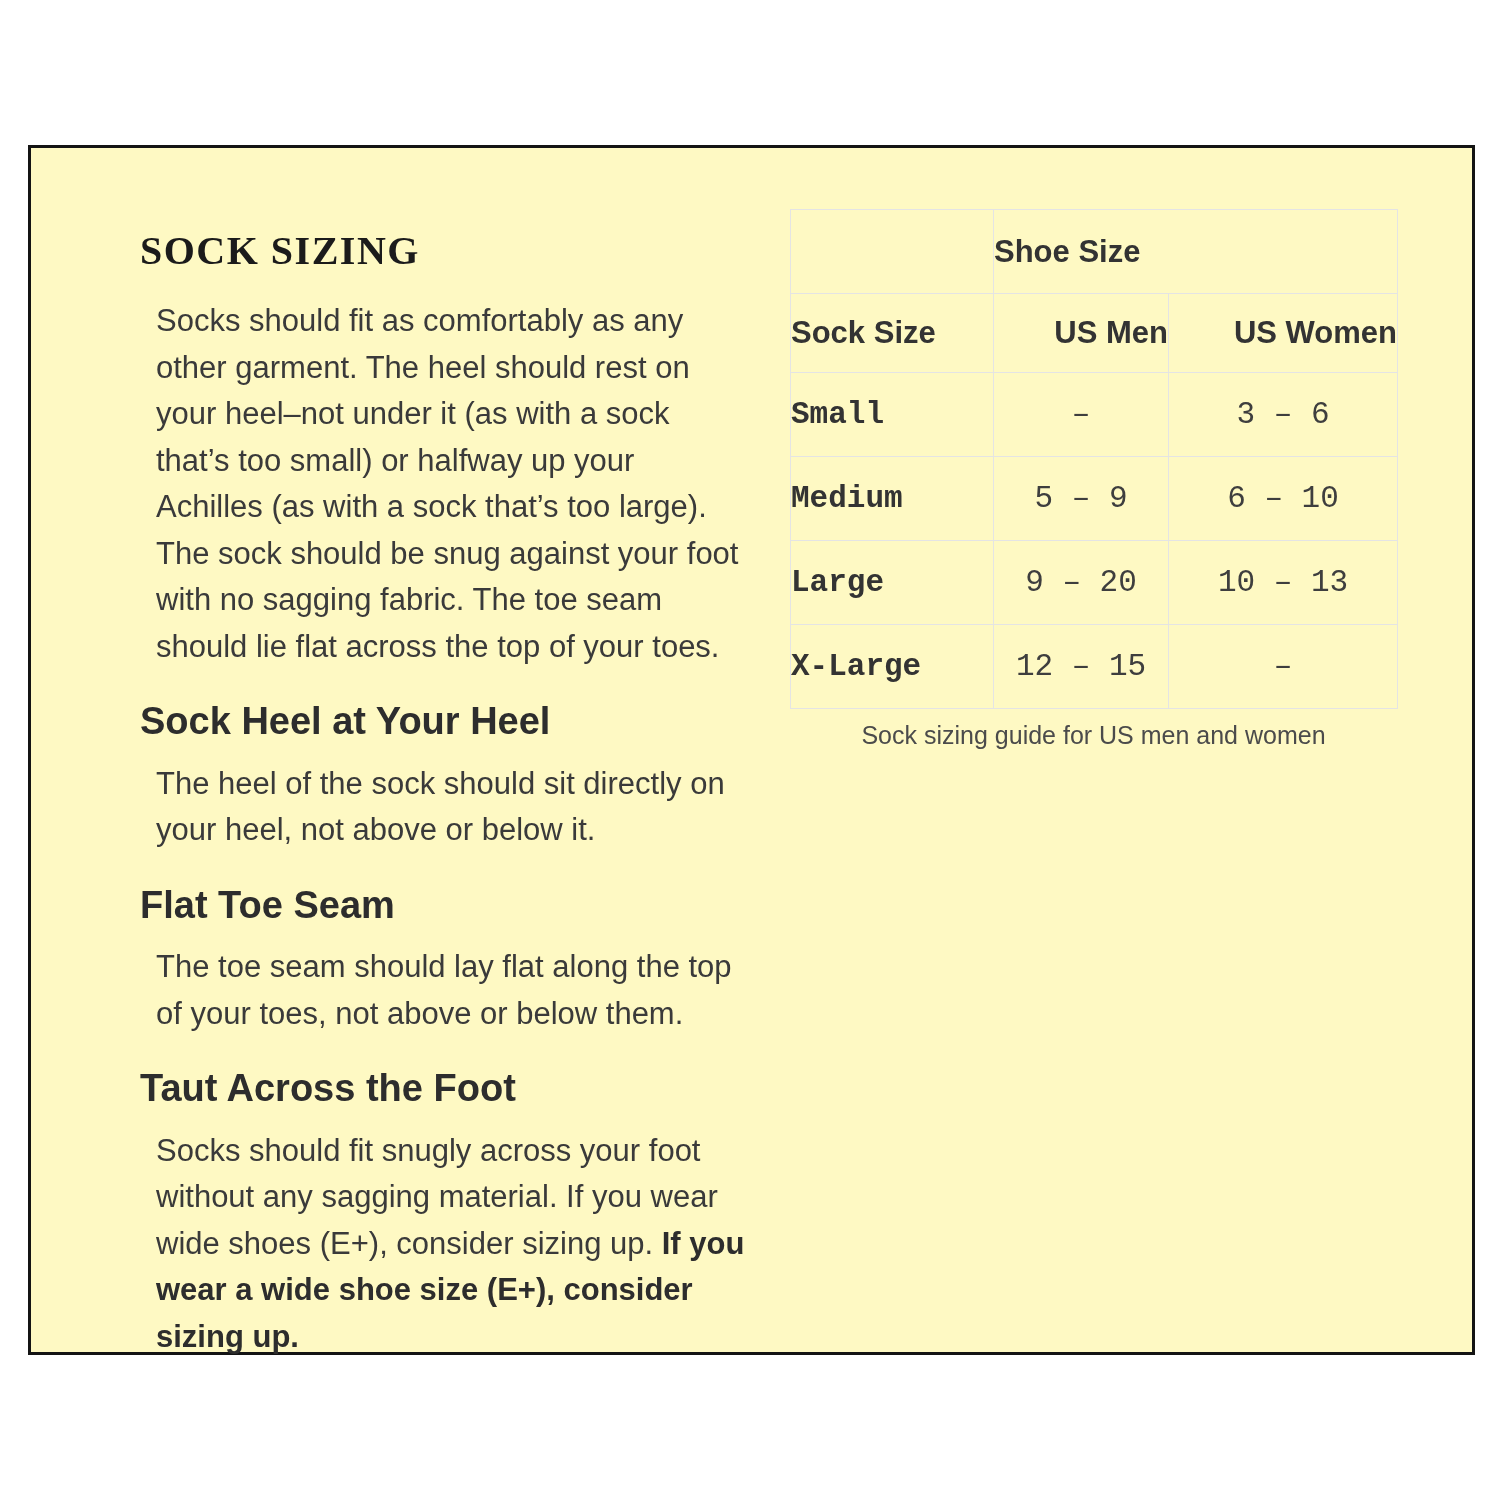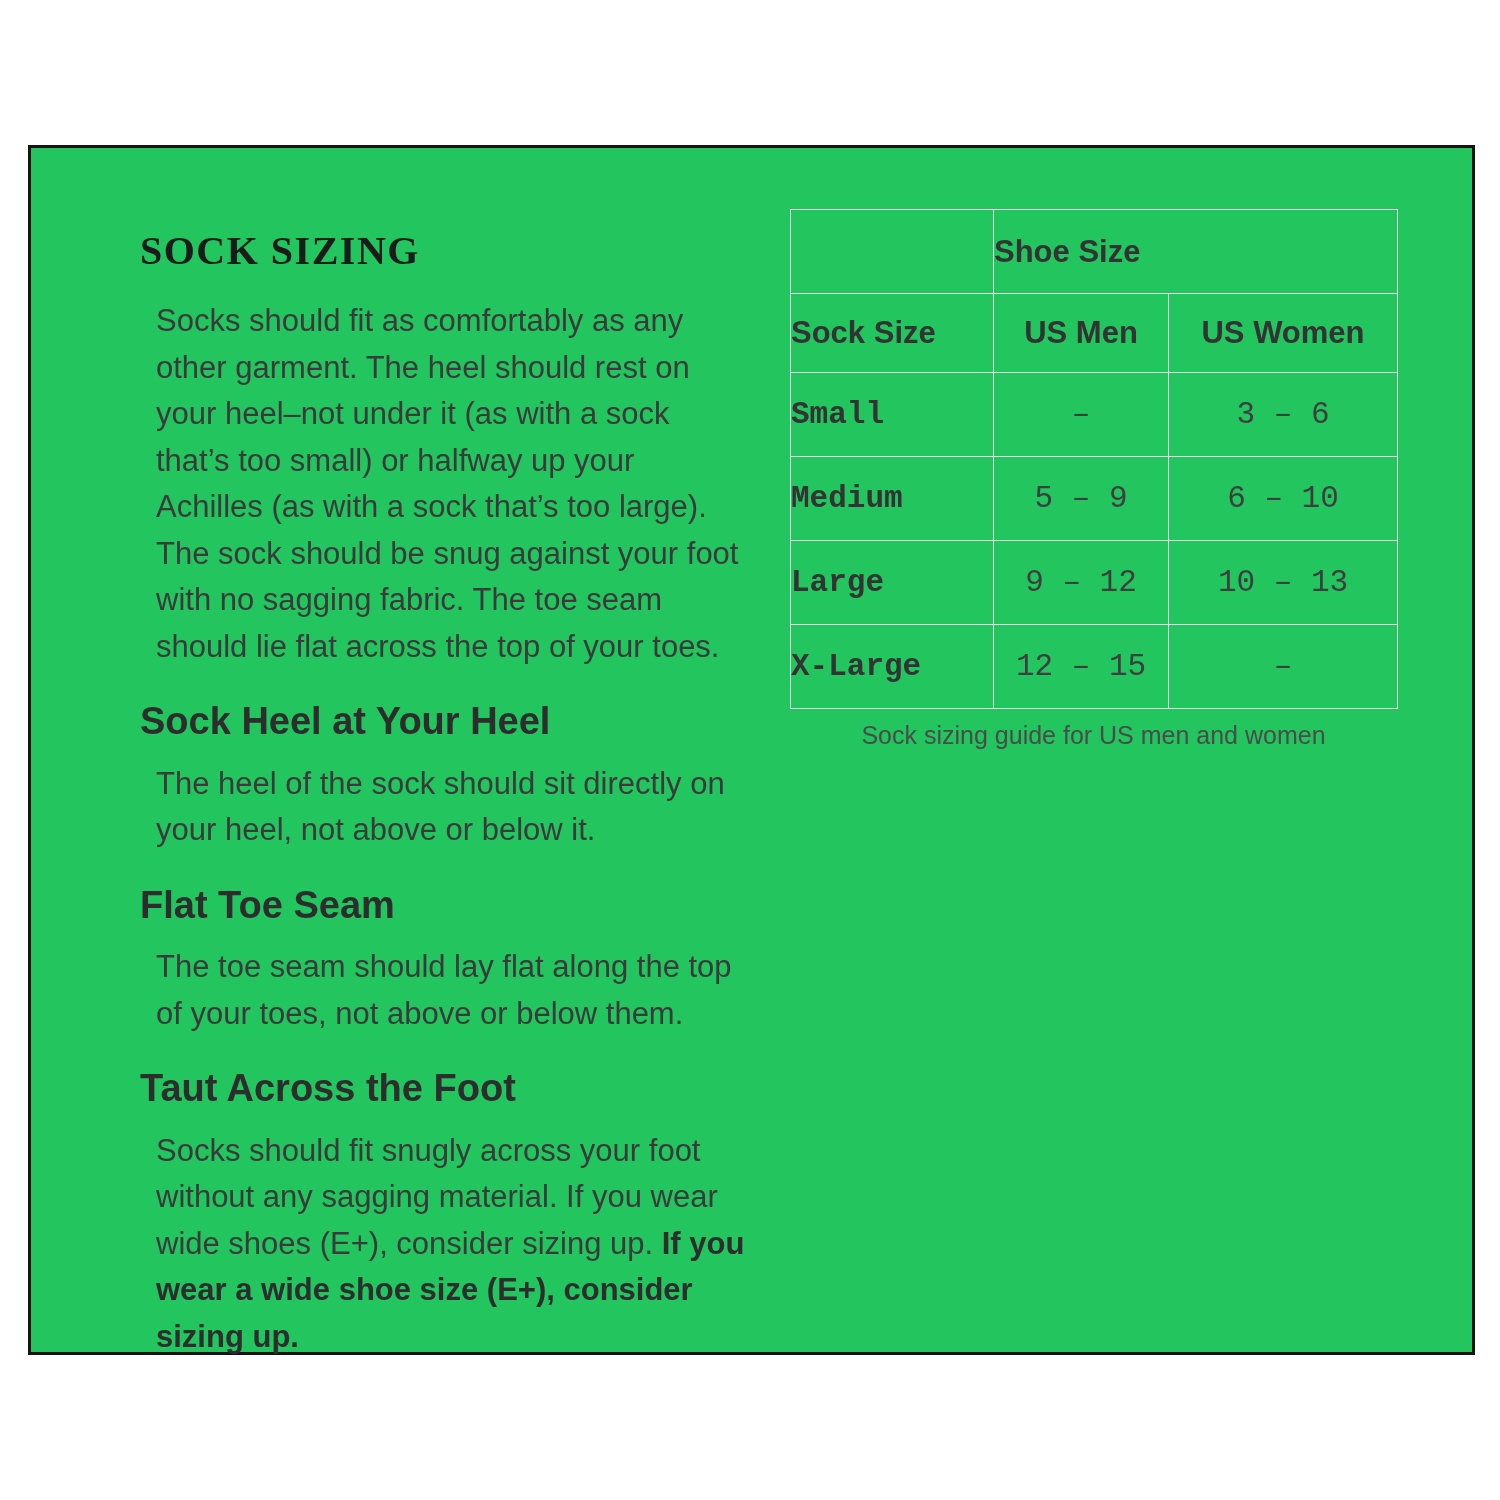--- a/index.html
+++ b/index.html
@@ -9,21 +9,21 @@
     font-family: "Liberation Sans", sans-serif;
     position: relative;
     -webkit-font-smoothing: antialiased;
   }
   .frame {
     position: absolute;
     left: 28px; top: 145px;
     width: 1447px; height: 1210px;
     border: 3px solid #141414;
     box-sizing: border-box;
-    background: #22c55e;
+    background: #fef9c3;
   }
   .page-title {
     position: absolute;
     left: 109px; top: 52px;
     font-family: "Liberation Serif", serif;
     font-weight: bold;
     font-size: 40px;
     line-height: 48px;
     letter-spacing: 1.5px;
     color: #1b1b1b;
@@ -71,21 +71,21 @@
   tr.r-data  { height: 84px; font-family: Liberation Mono, monospace; }
   th.corner { border-bottom-style: hidden; }
   th.group {
     font-weight: bold;
     color: #333333;
     text-align: left;
   }
   th.col-head {
     font-weight: bold;
     color: #333333;
-    text-align: center;
+    text-align: right;
   }
   th.row-label {
     font-weight: bold;
     color: #333333;
     text-align: left;
     padding-left: 26px;
   }
   td.val { text-align: center; font-weight: normal; }
   .table-caption {
     position: absolute;
@@ -152,21 +152,21 @@
           <td class="val">–</td>
           <td class="val">3 – 6</td>
         </tr>
         <tr class="r-data">
           <th class="row-label">Medium</th>
           <td class="val">5 – 9</td>
           <td class="val">6 – 10</td>
         </tr>
         <tr class="r-data">
           <th class="row-label">Large</th>
-          <td class="val">9 – 12</td>
+          <td class="val">9 – 20</td>
           <td class="val">10 – 13</td>
         </tr>
         <tr class="r-data">
           <th class="row-label">X-Large</th>
           <td class="val">12 – 15</td>
           <td class="val">–</td>
         </tr>
       </tbody>
     </table>
   </div>

